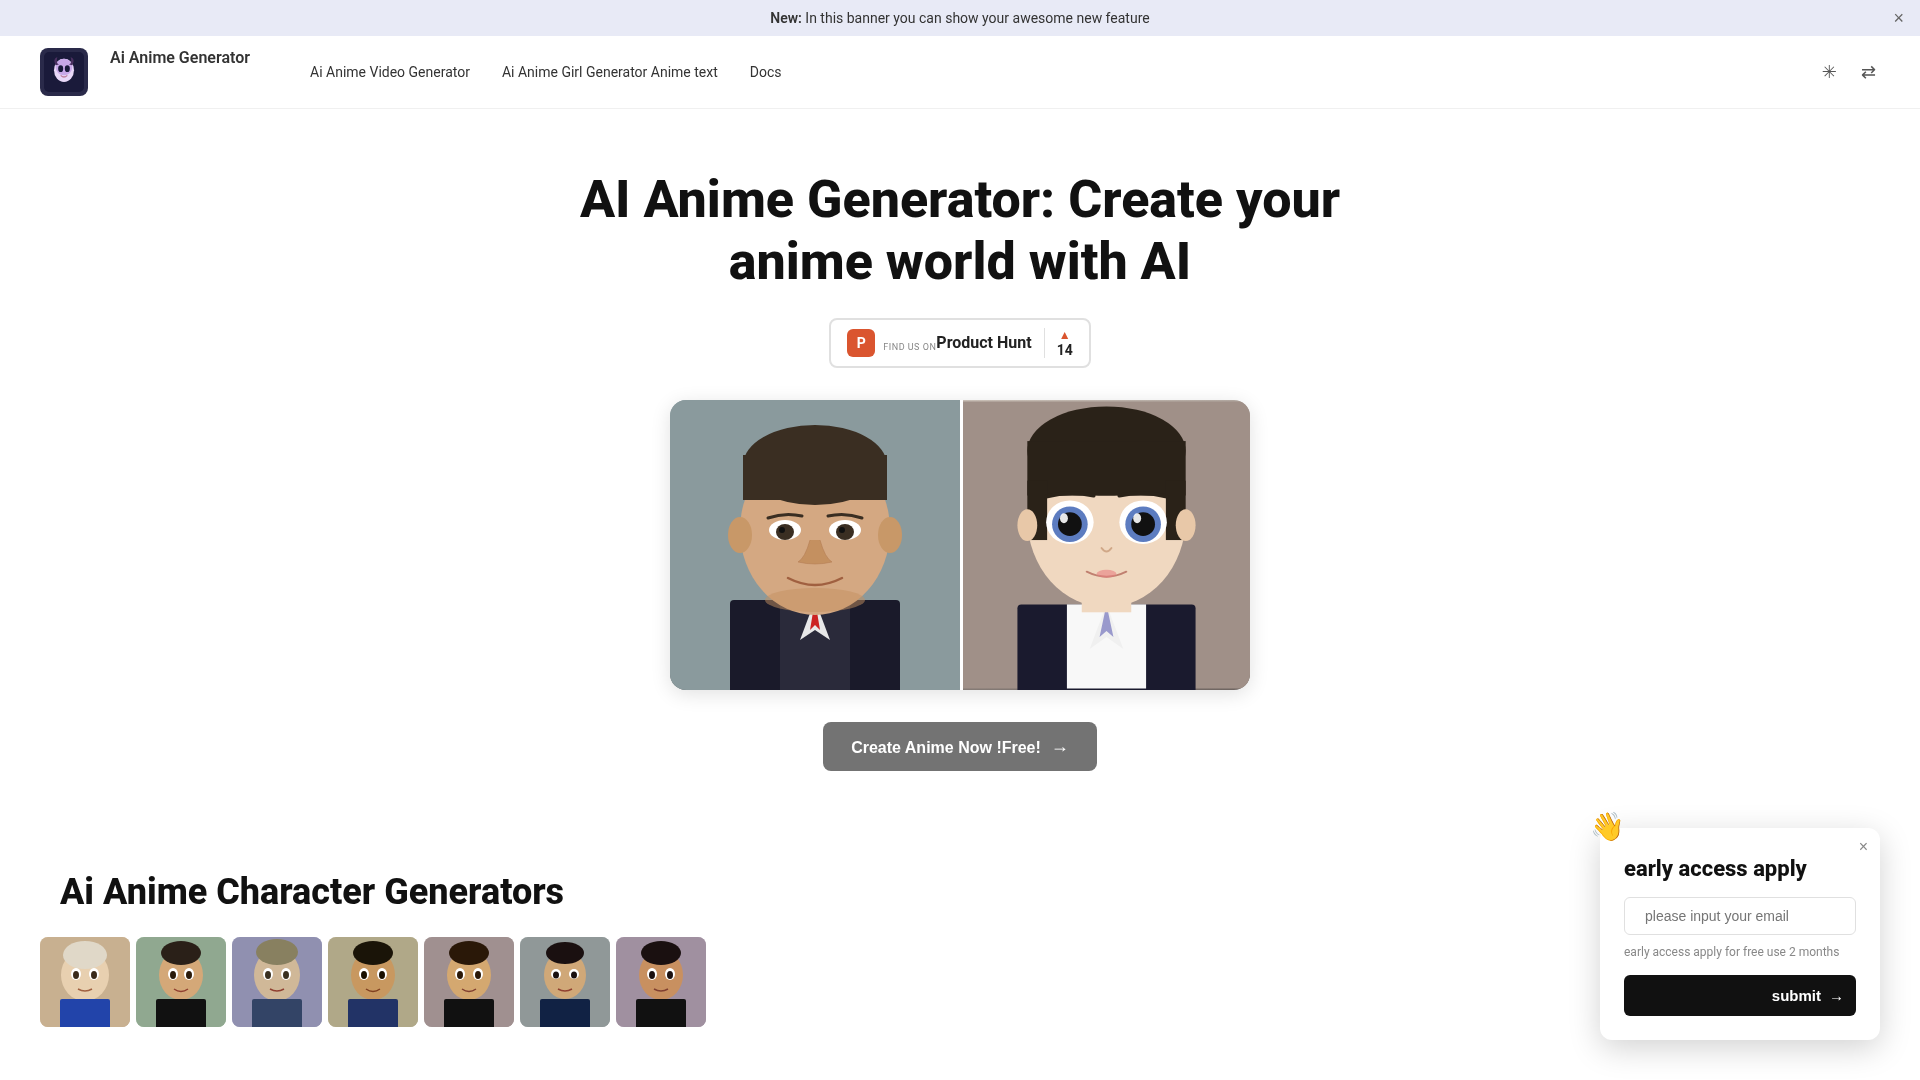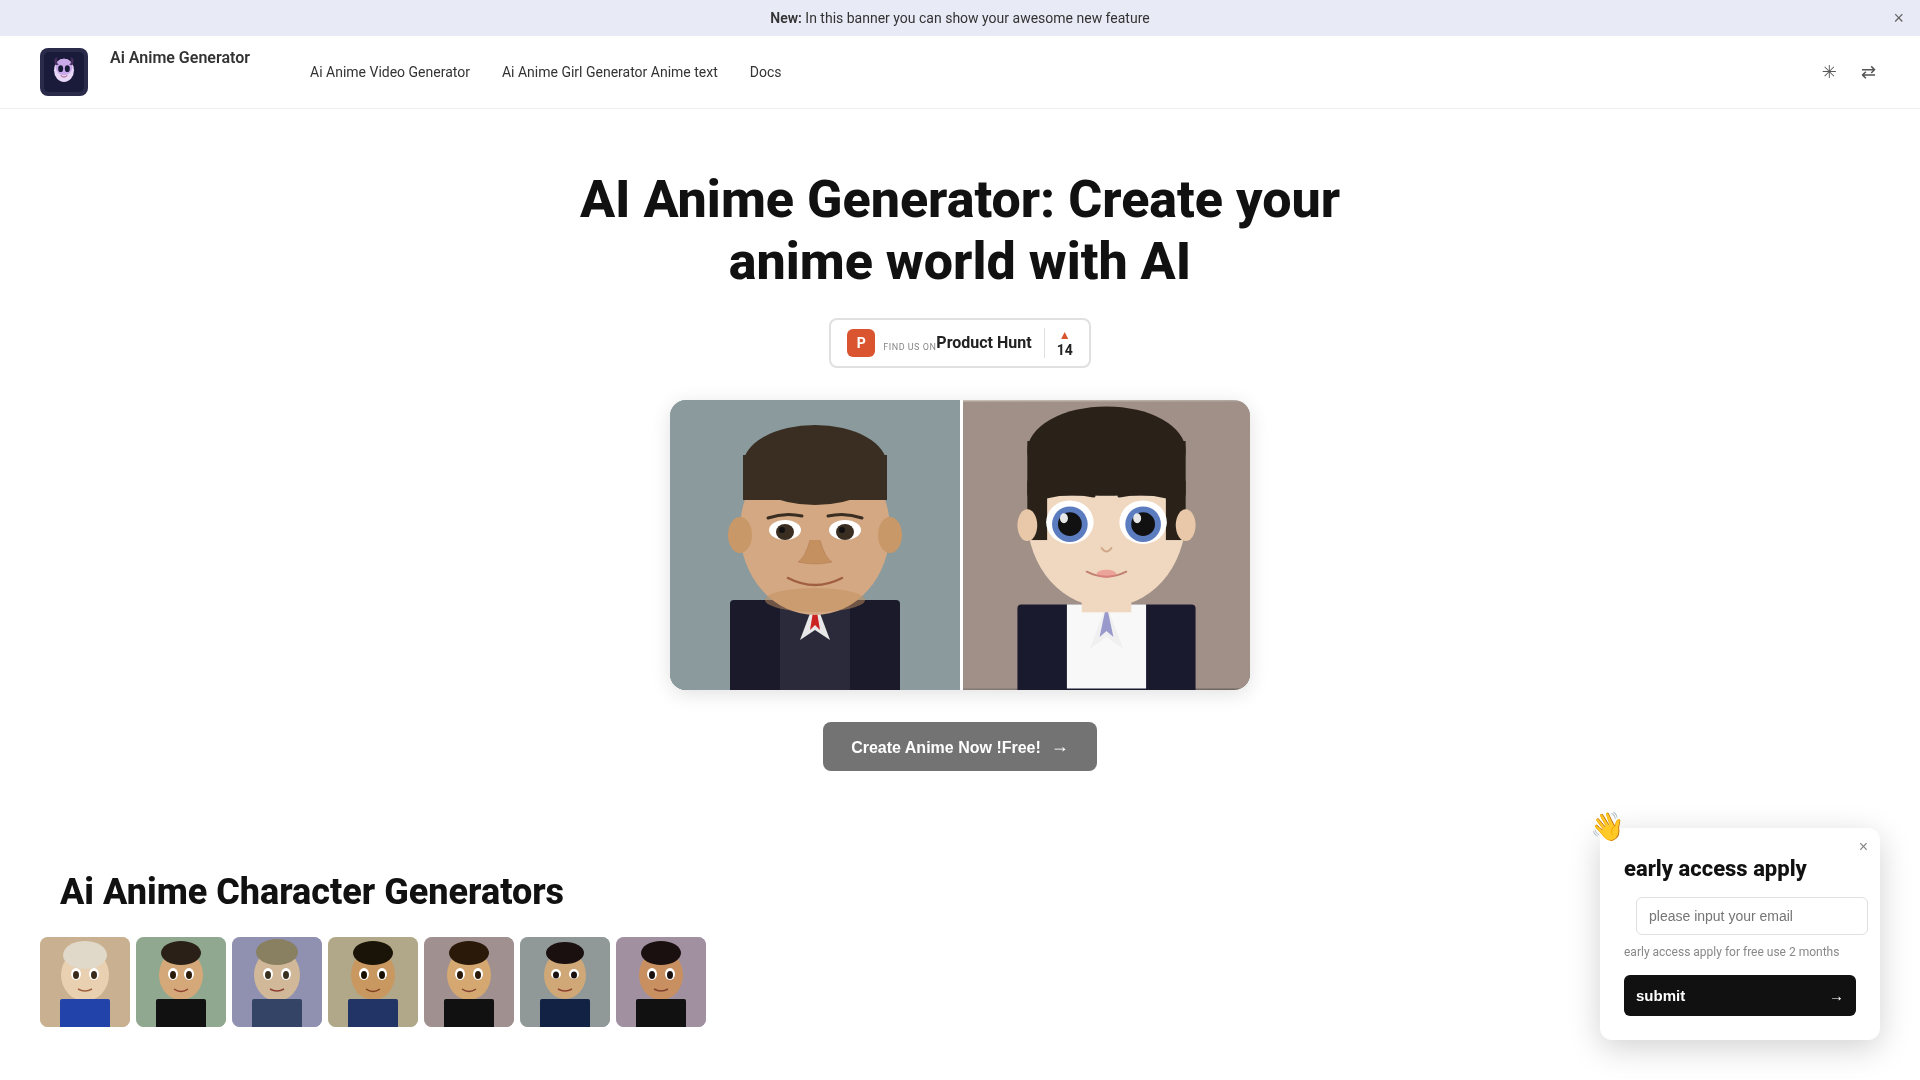--- a/index.html
+++ b/index.html
@@ -236,45 +236,44 @@
       font-size: 22px;
       font-weight: 800;
       color: #111;
       margin-bottom: 16px;
       margin-top: 4px;
     }
     .popup-input {
       width: 100%;
       border: 1px solid #e0e0e0;
       border-radius: 6px;
-      padding: 10px 12px;
+      padding: 10px 20px;
       font-size: 14px;
       color: #6d28d9;
       margin-bottom: 10px;
       outline: none;
-      margin-left: 12px;
     }
     .popup-hint {
       font-size: 12px;
       color: #888;
       margin-bottom: 16px;
     }
     .popup-submit {
       width: 100%;
       background: #111;
       color: #fff;
       border: none;
       border-radius: 6px;
       padding: 12px;
       font-size: 15px;
       font-weight: 600;
       cursor: pointer;
       display: flex;
       align-items: center;
-      justify-content: space-between;
+      justify-content: flex-end;
       gap: 8px;
     }
 
     
     .demo-image-wrapper {
       max-width: 580px;
       margin: 0 auto 32px;
       border-radius: 16px;
       overflow: hidden;
       box-shadow: 0 4px 20px rgba(0,0,0,0.12);

